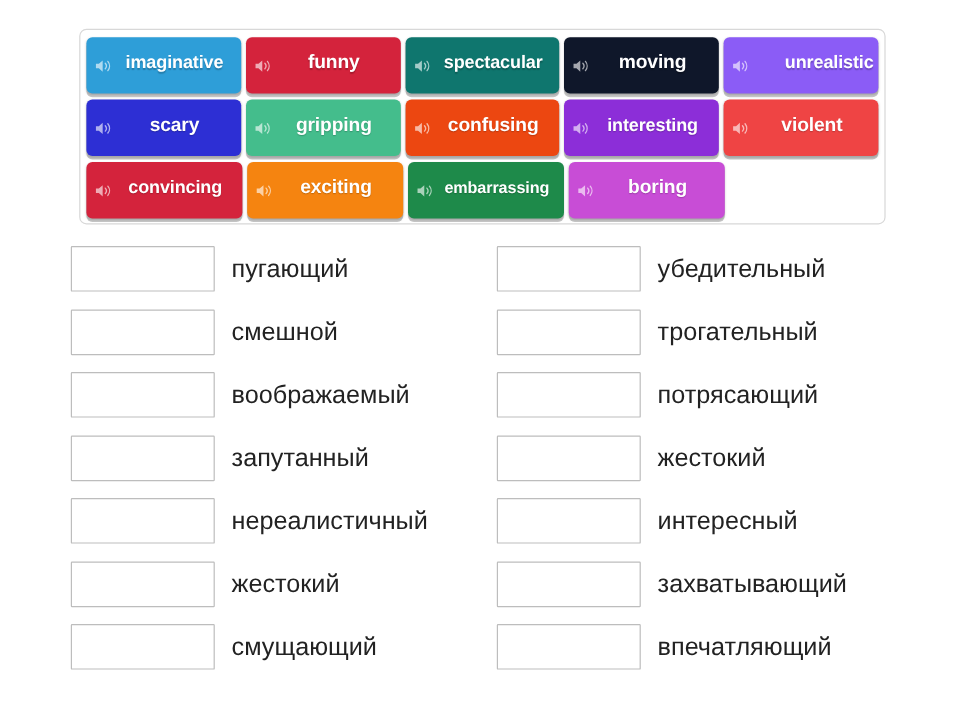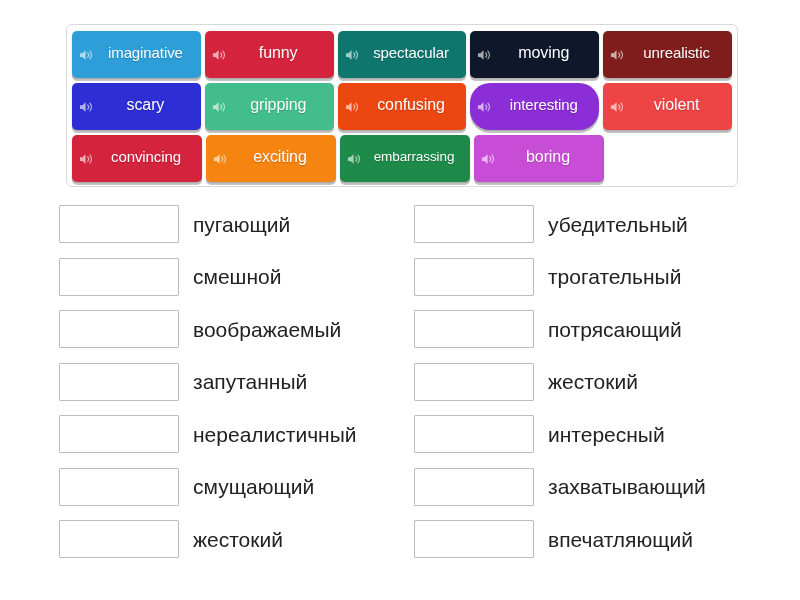--- a/index.html
+++ b/index.html
@@ -46,21 +46,21 @@
   .tile {
     position: relative;
     width: 130px;
     height: 47px;
     border-radius: 5px;
     display: flex;
     align-items: center;
     justify-content: center;
     cursor: pointer;
     color: #ffffff;
-    font-weight: normal;
+    font-weight: bold;
     font-size: 16px;
     letter-spacing: -0.1px;
     text-shadow: 0 1px 1px rgba(0,0,0,0.22);
     box-shadow: 0 3px 0 rgba(0,0,0,0.22), 0 1px 2px rgba(0,0,0,0.18);
     user-select: none;
     padding: 0 4px 4px 22px;
     overflow: hidden;
     white-space: nowrap;
   }
   .tile.small { font-size: 13.5px; }
@@ -150,21 +150,21 @@
             <span class="tile-label">spectacular</span>
           </div>
           <div class="tile" style="background: #0f172a;">
             <svg class="spk" viewBox="0 0 16 14" xmlns="http://www.w3.org/2000/svg">
               <path fill="#ffffff" d="M1 5h2.6L7 2v10L3.6 9H1z"></path>
               <path fill="none" stroke="#ffffff" stroke-width="1.2" stroke-linecap="round" d="M9.3 4.6a3.6 3.6 0 0 1 0 4.8"></path>
               <path fill="none" stroke="#ffffff" stroke-width="1.2" stroke-linecap="round" d="M11.6 2.9a6.4 6.4 0 0 1 0 8.2"></path>
             </svg>
             <span class="tile-label">moving</span>
           </div>
-          <div class="tile med" style="background: #7f1d1d;">
+          <div class="tile med" style="background: #8b5cf6; justify-content: flex-end;">
             <svg class="spk" viewBox="0 0 16 14" xmlns="http://www.w3.org/2000/svg">
               <path fill="#ffffff" d="M1 5h2.6L7 2v10L3.6 9H1z"></path>
               <path fill="none" stroke="#ffffff" stroke-width="1.2" stroke-linecap="round" d="M9.3 4.6a3.6 3.6 0 0 1 0 4.8"></path>
               <path fill="none" stroke="#ffffff" stroke-width="1.2" stroke-linecap="round" d="M11.6 2.9a6.4 6.4 0 0 1 0 8.2"></path>
             </svg>
             <span class="tile-label">unrealistic</span>
           </div>
         </div>
         <div class="wordbank-row">
           <div class="tile" style="background: rgb(45, 47, 212);">
@@ -184,21 +184,21 @@
             <span class="tile-label">gripping</span>
           </div>
           <div class="tile" style="background: rgb(236, 71, 17);">
             <svg class="spk" viewBox="0 0 16 14" xmlns="http://www.w3.org/2000/svg">
               <path fill="#ffffff" d="M1 5h2.6L7 2v10L3.6 9H1z"></path>
               <path fill="none" stroke="#ffffff" stroke-width="1.2" stroke-linecap="round" d="M9.3 4.6a3.6 3.6 0 0 1 0 4.8"></path>
               <path fill="none" stroke="#ffffff" stroke-width="1.2" stroke-linecap="round" d="M11.6 2.9a6.4 6.4 0 0 1 0 8.2"></path>
             </svg>
             <span class="tile-label">confusing</span>
           </div>
-          <div class="tile med" style="background: rgb(140, 46, 216); border-radius: 20px;">
+          <div class="tile med" style="background: rgb(140, 46, 216);">
             <svg class="spk" viewBox="0 0 16 14" xmlns="http://www.w3.org/2000/svg">
               <path fill="#ffffff" d="M1 5h2.6L7 2v10L3.6 9H1z"></path>
               <path fill="none" stroke="#ffffff" stroke-width="1.2" stroke-linecap="round" d="M9.3 4.6a3.6 3.6 0 0 1 0 4.8"></path>
               <path fill="none" stroke="#ffffff" stroke-width="1.2" stroke-linecap="round" d="M11.6 2.9a6.4 6.4 0 0 1 0 8.2"></path>
             </svg>
             <span class="tile-label">interesting</span>
           </div>
           <div class="tile" style="background: #ef4444;">
             <svg class="spk" viewBox="0 0 16 14" xmlns="http://www.w3.org/2000/svg">
               <path fill="#ffffff" d="M1 5h2.6L7 2v10L3.6 9H1z"></path>
@@ -262,25 +262,25 @@
         <div class="answer-row">
           <div class="drop-slot"></div>
           <div class="answer-text">запутанный</div>
         </div>
         <div class="answer-row">
           <div class="drop-slot"></div>
           <div class="answer-text">нереалистичный</div>
         </div>
         <div class="answer-row">
           <div class="drop-slot"></div>
+          <div class="answer-text">жестокий</div>
+        </div>
+        <div class="answer-row">
+          <div class="drop-slot"></div>
           <div class="answer-text">смущающий</div>
-        </div>
-        <div class="answer-row">
-          <div class="drop-slot"></div>
-          <div class="answer-text">жестокий</div>
         </div>
       </div>
     <div class="col right" id="col-right">
         <div class="answer-row">
           <div class="drop-slot"></div>
           <div class="answer-text">убедительный</div>
         </div>
         <div class="answer-row">
           <div class="drop-slot"></div>
           <div class="answer-text">трогательный</div>

